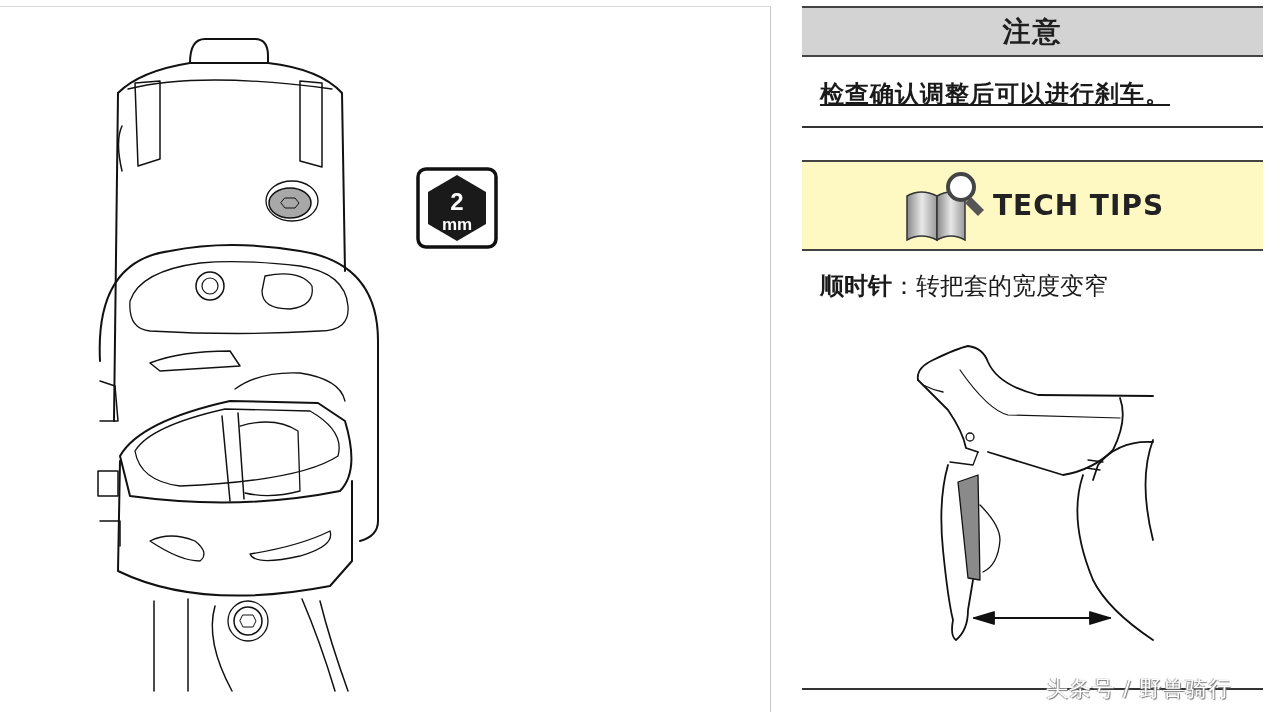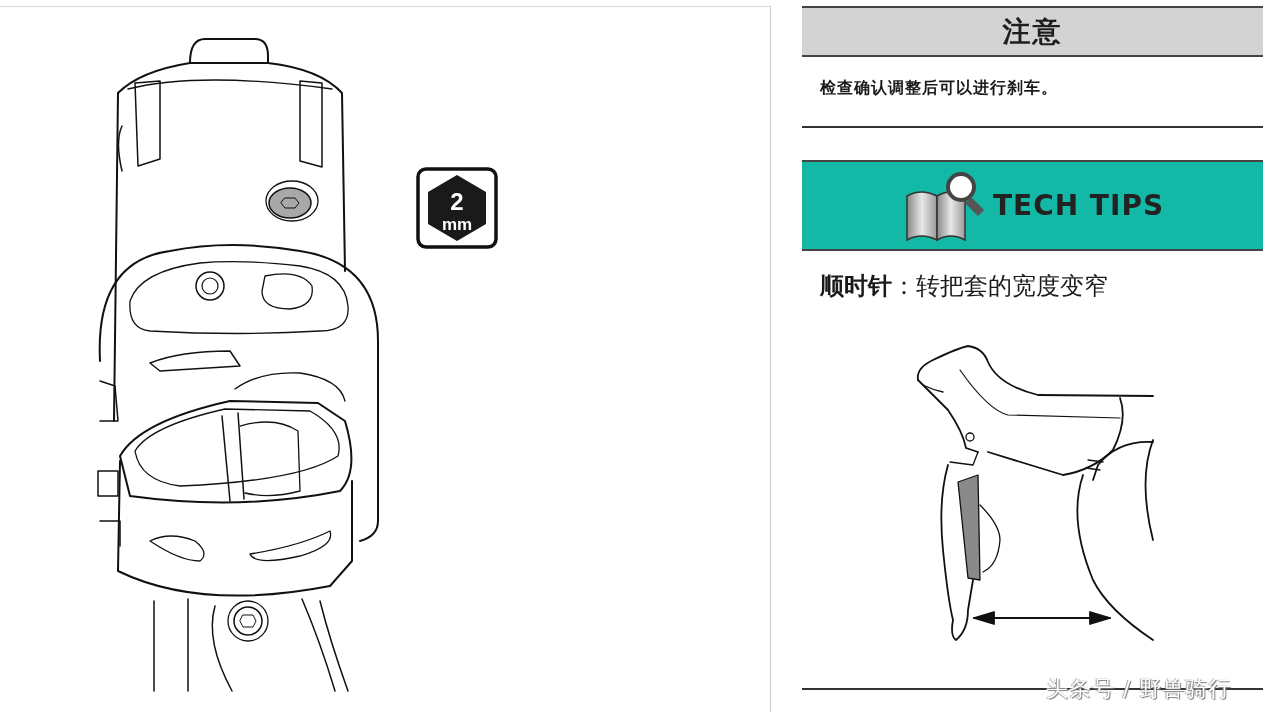--- a/index.html
+++ b/index.html
@@ -19,26 +19,26 @@
   }
   .right-panel { position:absolute; left:802px; top:0; width:461px; height:712px; }
   .caution-header {
     position:absolute; left:0; top:6px; width:461px; height:47px;
     background:#d3d3d3; border-top:2px solid #444; border-bottom:2px solid #444;
     display:flex; align-items:center; justify-content:center;
     font-size:28px; font-weight:bold; color:#1e1e1e; letter-spacing:2px;
   }
   .caution-text {
     position:absolute; left:18px; top:78px;
-    font-size:16px; font-weight:bold; color:#1a1a1a; letter-spacing:1px;
+    font-size:24px; font-weight:bold; color:#1a1a1a; letter-spacing:1px;text-decoration:underline;
   }
   .rule { position:absolute; left:0; width:461px; height:2px; background:#333; }
   .tips-header {
     position:absolute; left:0; top:160px; width:461px; height:87px;
-    background:#14b8a6; border-top:2px solid #444; border-bottom:2px solid #444;
+    background:#fef9c3; border-top:2px solid #444; border-bottom:2px solid #444;
     display:flex; align-items:center; justify-content:center; 
   }
   .tips-title { font-size:28px; font-weight:bold; color:#222; letter-spacing:1px; }
   .tips-lines { position:absolute; left:18px; top:272px; font-size:24px; color:#1a1a1a; line-height:29px; }
   .tips-lines .k { font-weight:bold; }
   .lever { position:absolute; left:888px; top:340px; }
   .watermark {
     position:absolute; left:1046px; top:674px; font-size:22px; color:#ffffff;
     text-shadow:1px 1px 1px #777, -1px 0 1px #999; letter-spacing:1px;
   }

